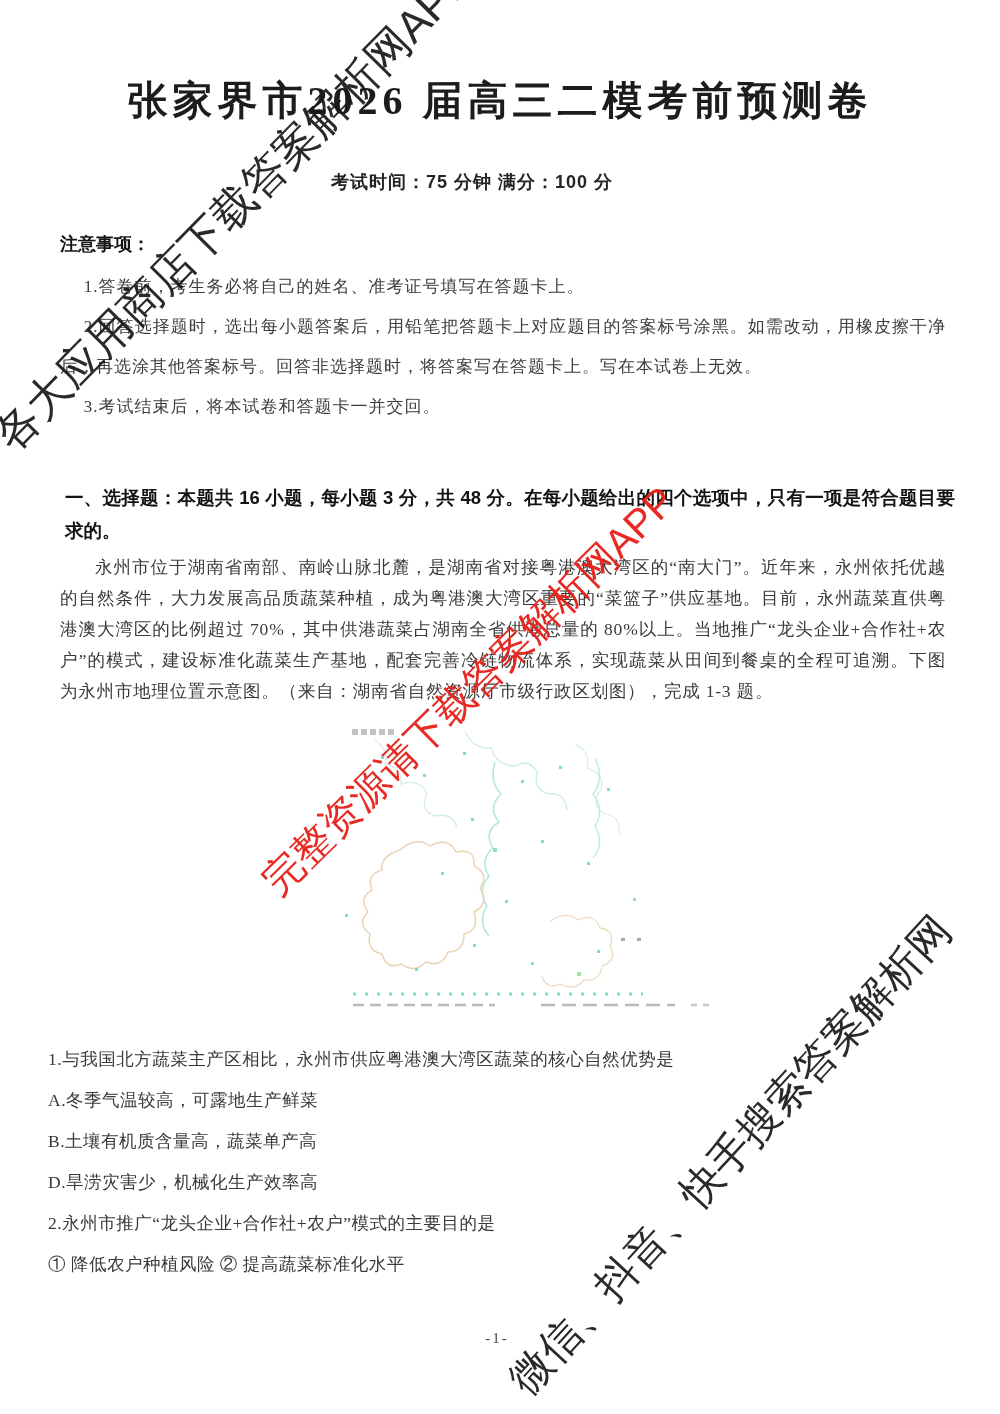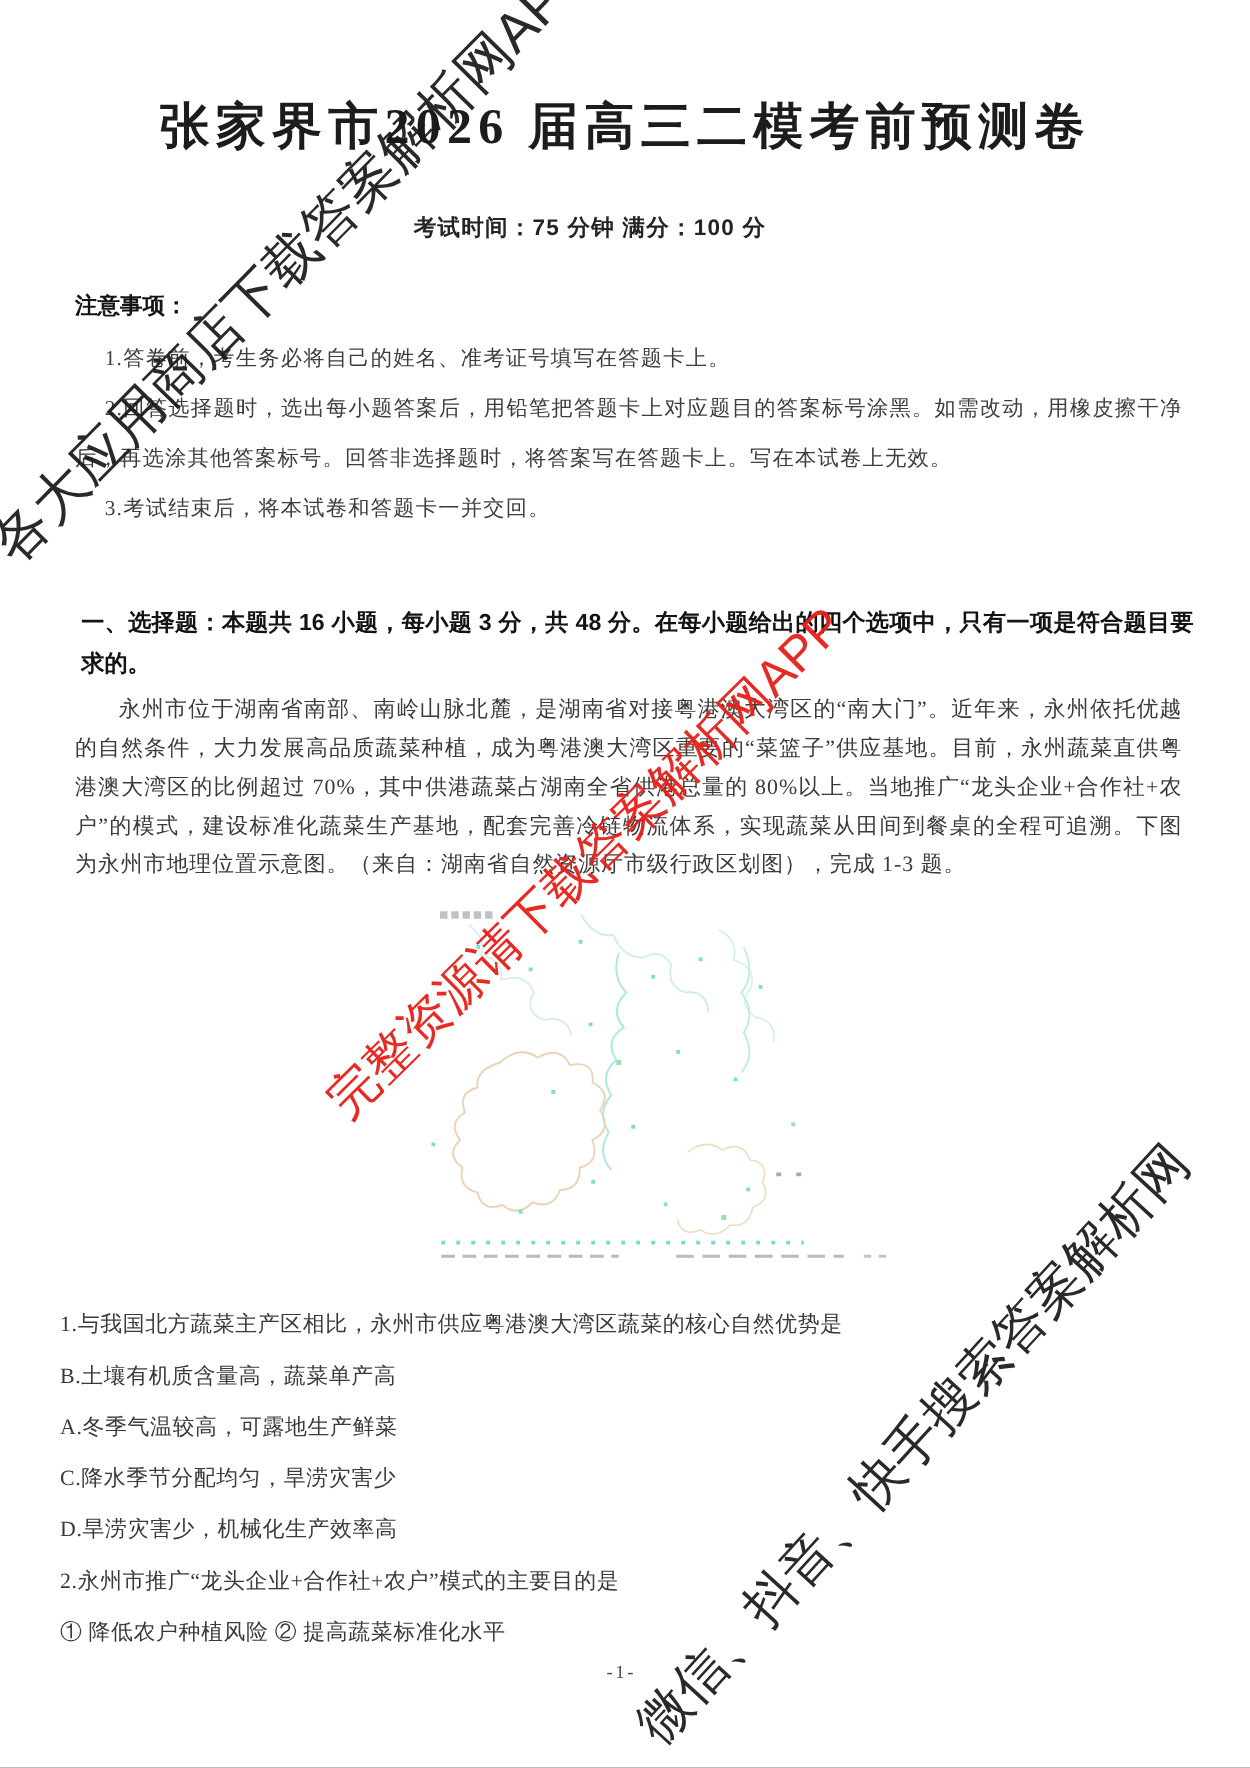--- a/index.html
+++ b/index.html
@@ -146,23 +146,22 @@
       <line x1="8" y1="272" x2="298" y2="272" stroke="#57dbc8" stroke-width="3" stroke-dasharray="3 9"></line>
 
       <line x1="8" y1="283" x2="150" y2="283" stroke="#adadad" stroke-width="2.5" stroke-dasharray="11 6"></line>
       <line x1="196" y1="283" x2="330" y2="283" stroke="#adadad" stroke-width="2.5" stroke-dasharray="14 7"></line>
       <line x1="346" y1="283" x2="366" y2="283" stroke="#bdbdbd" stroke-width="2.5" stroke-dasharray="6 6"></line>
     </g>
   </svg>
 
   <div class="abs questions">
     <p class="q-line">1.与我国北方蔬菜主产区相比，永州市供应粤港澳大湾区蔬菜的核心自然优势是</p>
+    <p class="q-line">A.冬季气温较高，可露地生产鲜菜</p>
     <p class="q-line">B.土壤有机质含量高，蔬菜单产高</p>
-    <p class="q-line">A.冬季气温较高，可露地生产鲜菜</p>
-    <p class="q-line">C.降水季节分配均匀，旱涝灾害少</p>
     <p class="q-line">D.旱涝灾害少，机械化生产效率高</p>
     <p class="q-line">2.永州市推广“龙头企业+合作社+农户”模式的主要目的是</p>
     <p class="q-line">① 降低农户种植风险 ② 提高蔬菜标准化水平</p>
   </div>
 
   <div class="abs page-number">-1-</div>
 
   <div class="watermark wm-top">各大应用商店下载答案解析网APP</div>
   <div class="watermark wm-middle" style="color: rgb(230, 32, 25);">完整资源请下载答案解析网APP</div>
   <div class="watermark wm-bottom">微信、抖音、快手搜索答案解析网</div>

